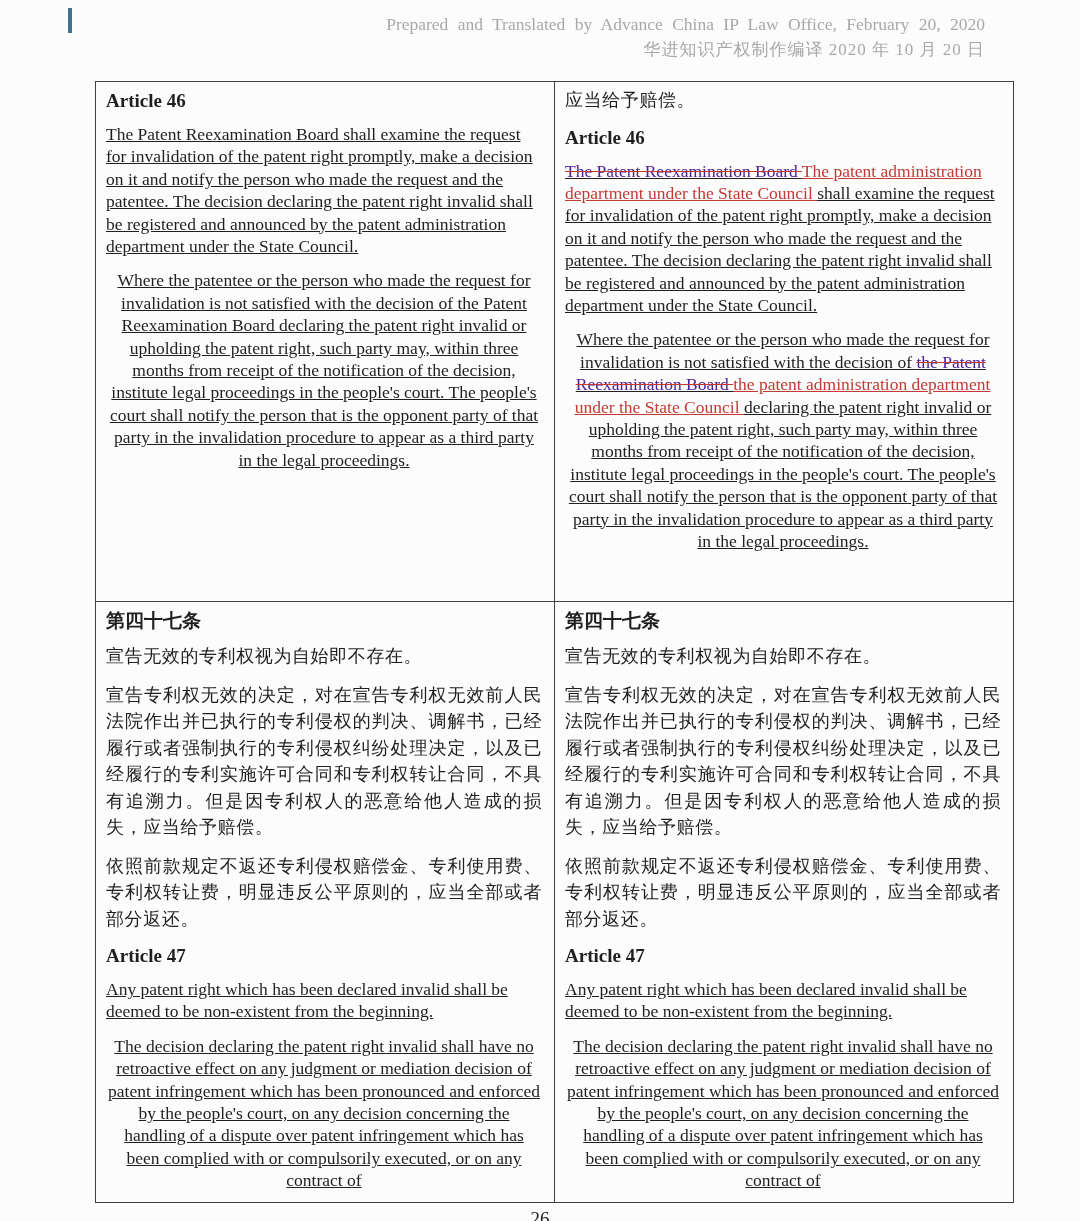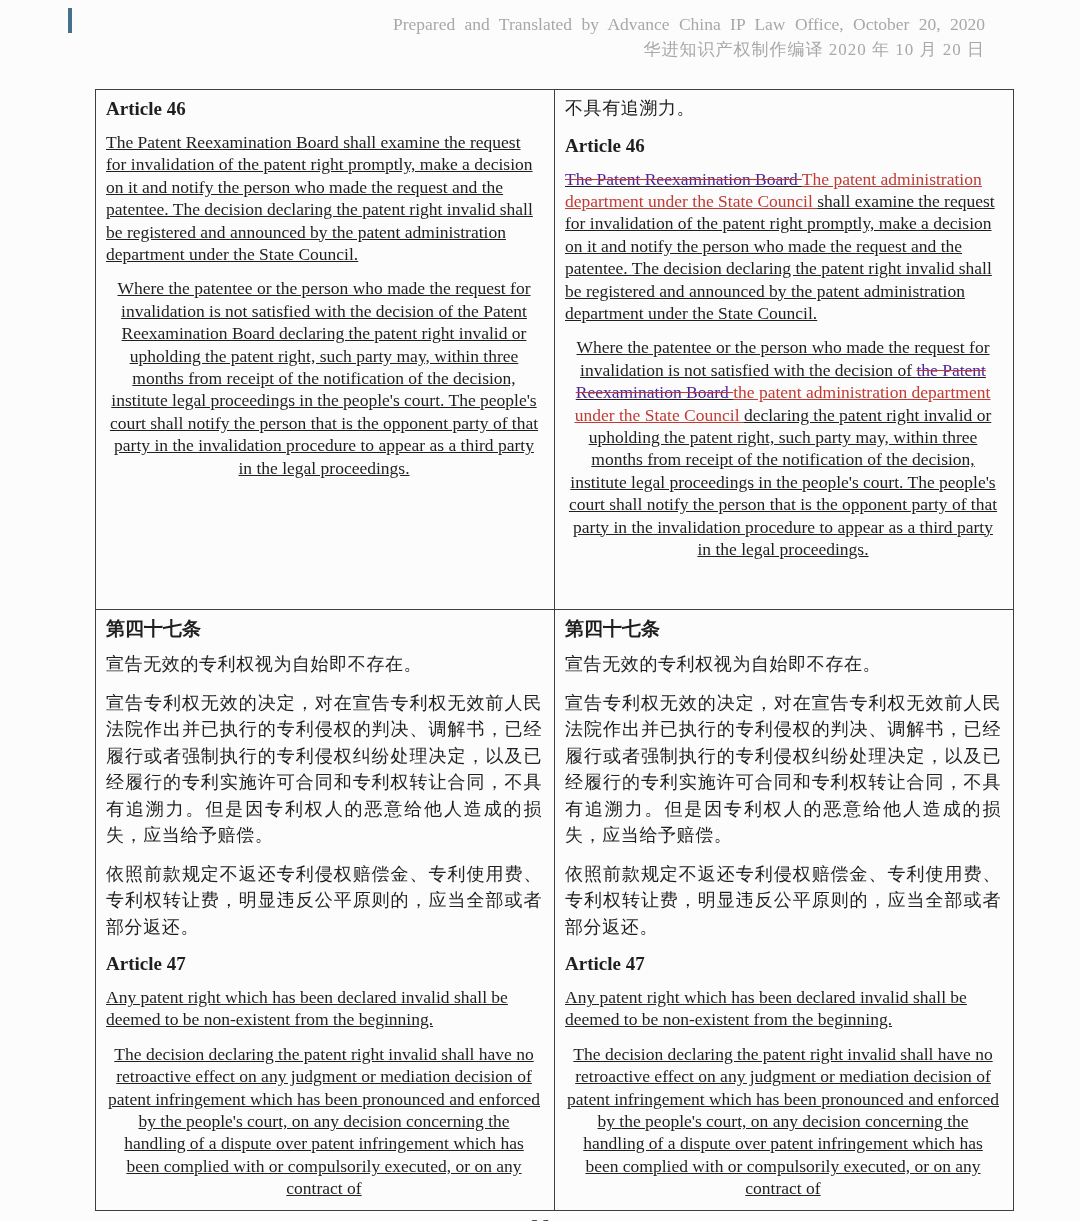--- a/index.html
+++ b/index.html
@@ -28,21 +28,21 @@
     line-height: 25px;
     word-spacing: 5px;
   }
   .doc-header .line-cn {
     font-size: 17px;
     line-height: 26px;
     letter-spacing: 1px;
     text-align: right;
   }
   table.law-table {
-    margin: 26px 95px 0 95px;
+    margin: 18px 95px 0 95px;
     width: 919px;
     border-collapse: collapse;
     table-layout: fixed;
   }
   table.law-table td {
     border: 1.5px solid #3f3f3f;
     vertical-align: top;
     padding: 5px 12px 10px 10px;
     width: 50%;
   }
@@ -83,34 +83,34 @@
     margin-top: 5px;
     color: #222;
   }
 </style>
 </head>
 <body>
 
 <span class="accent-bar"></span>
 
 <header class="doc-header">
-  <div class="line-en">Prepared and Translated by Advance China IP Law Office, October 20, 2020</div>
+  <div class="line-en">Prepared and Translated by Advance China IP Law Office, February 20, 2020</div>
   <div class="line-cn">华进知识产权制作编译 2020 年 10 月 20 日</div>
 </header>
 
 <table class="law-table">
   <tbody>
     <tr class="row-article46">
       <td>
         <h3 class="heading">Article 46</h3>
         <p class="en">The Patent Reexamination Board shall examine the request for invalidation of the patent right promptly, make a decision on it and notify the person who made the request and the patentee. The decision declaring the patent right invalid shall be registered and announced by the patent administration department under the State Council.</p>
         <p class="en">Where the patentee or the person who made the request for invalidation is not satisfied with the decision of the Patent Reexamination Board declaring the patent right invalid or upholding the patent right, such party may, within three months from receipt of the notification of the decision, institute legal proceedings in the people's court. The people's court shall notify the person that is the opponent party of that party in the invalidation procedure to appear as a third party in the legal proceedings.</p>
       </td>
       <td>
-        <p class="cn">不具有追溯力。</p>
+        <p class="cn">应当给予赔偿。</p>
         <h3 class="heading">Article 46</h3>
         <p class="en"><span class="del">The Patent Reexamination Board </span><span class="ins">The patent administration department under the State Council </span><span>shall examine the request for invalidation of the patent right promptly, make a decision on it and notify the person who made the request and the patentee. The decision declaring the patent right invalid shall be registered and announced by the patent administration department under the State Council.</span></p>
         <p class="en"><span>Where the patentee or the person who made the request for invalidation is not satisfied with the decision of </span><span class="del">the Patent Reexamination Board </span><span class="ins">the patent administration department under the State Council </span><span>declaring the patent right invalid or upholding the patent right, such party may, within three months from receipt of the notification of the decision, institute legal proceedings in the people's court. The people's court shall notify the person that is the opponent party of that party in the invalidation procedure to appear as a third party in the legal proceedings.</span></p>
       </td>
     </tr>
     <tr class="row-article47">
       <td>
         <h3 class="heading">第四十七条</h3>
         <p class="cn">宣告无效的专利权视为自始即不存在。</p>
         <p class="cn">宣告专利权无效的决定，对在宣告专利权无效前人民法院作出并已执行的专利侵权的判决、调解书，已经履行或者强制执行的专利侵权纠纷处理决定，以及已经履行的专利实施许可合同和专利权转让合同，不具有追溯力。但是因专利权人的恶意给他人造成的损失，应当给予赔偿。</p>

